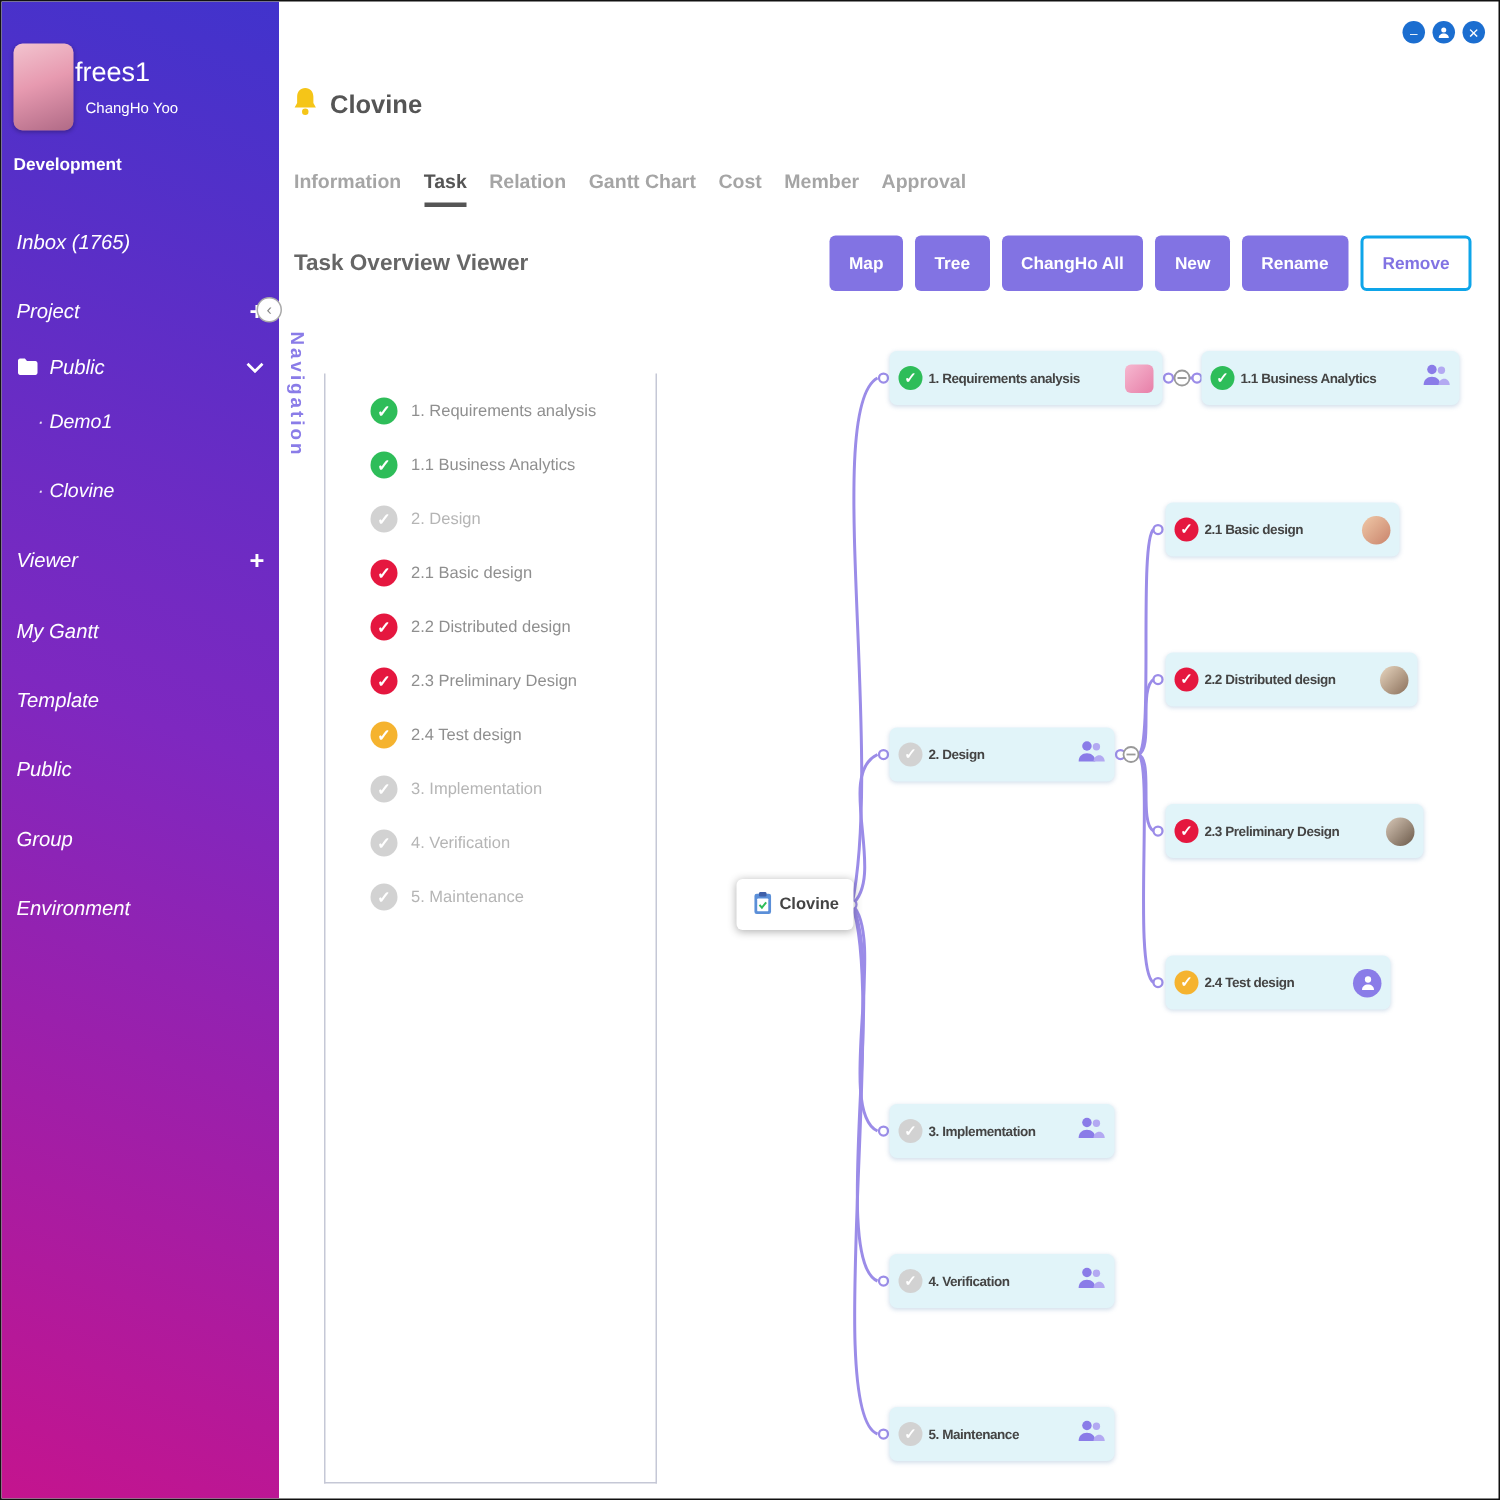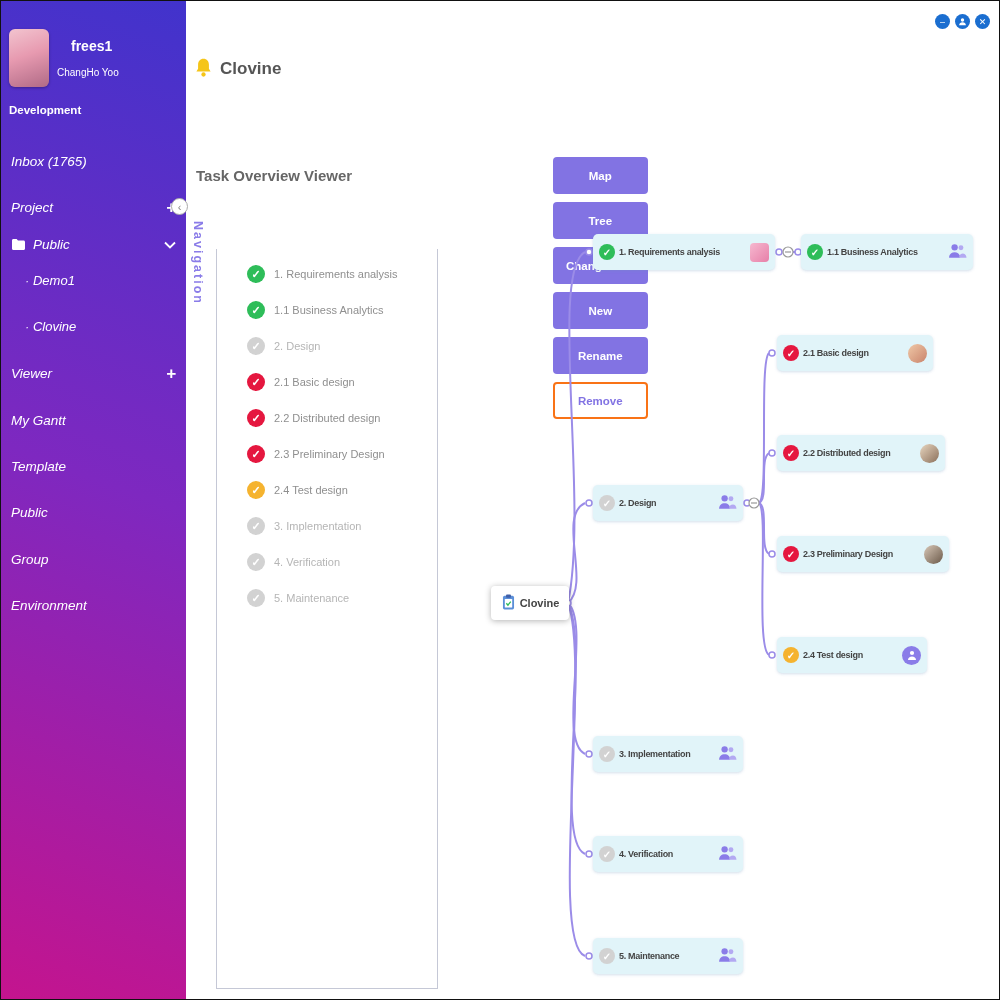--- a/index.html
+++ b/index.html
@@ -4,21 +4,21 @@
 <style>
   * { box-sizing: border-box; margin: 0; padding: 0; }
   body { width: 1000px; height: 1000px; font-family: "Liberation Sans", sans-serif; background:#fff; }
   .app { position: relative; width: 1000px; height: 1000px; background: #fff; border: 1px solid #111; overflow: hidden; }
 
   
   .sidebar { position: absolute; left: 0; top: 0; width: 185px; height: 100%;
     background: linear-gradient(200deg, #4133cc 0%, #7e28c0 48%, #c4148e 100%); }
   .avatar-photo { position: absolute; left: 8px; top: 28px; width: 40px; height: 58px; border-radius: 6px;
     background: linear-gradient(160deg, #f2c4cf 0%, #e79ab0 45%, #b06a86 100%); box-shadow: 0 1px 3px rgba(0,0,0,.3); }
-  .uname { position: absolute; left: 70px; top: 37px; color: #fff; font-size: 14px; font-weight: bold; }
+  .uname { position: absolute; left: 49px; top: 37px; color: #fff; font-size: 18px; font-weight: normal; }
   .ufull { position: absolute; left: 56px; top: 66px; color: #fff; font-size: 10px; }
   .team  { position: absolute; left: 8px; top: 103px; color: #fff; font-size: 11.5px; font-weight: bold; }
   .srow { position: absolute; left: 10px; width: 165px; height: 22px; display: flex; align-items: center;
     color: #fff; font-size: 13.5px; cursor: pointer; font-style: italic; }
   .srow.child { left: 24px; font-size: 13px; }
   .srow.child .clabel::before { content: "· "; opacity: .85; }
   .plus { margin-left: auto; font-size: 17px; font-weight: bold; line-height: 1; }
   .chev-dn { margin-left: auto; }
   .folder-ic { margin-right: 7px; display: inline-flex; }
 
@@ -28,24 +28,24 @@
     display: flex; align-items: center; justify-content: center; font-size: 9px; cursor: pointer; }
 
   
   .title-row { position: absolute; left: 194px; top: 56px; display: flex; align-items: center; gap: 8px; }
   .page-title { font-size: 17px; font-weight: bold; color: #555; }
   .tabs { position: absolute; left: 195px; top: 112px; display: flex; gap: 15px; }
   .tab { font-size: 13px; font-weight: bold; color: #a5a5a5; padding-bottom: 7px; cursor: pointer; }
   .tab.active { color: #555; border-bottom: 3px solid #555; }
 
   .viewer-title { position: absolute; left: 195px; top: 166px; font-size: 15px; font-weight: bold; color: #666; }
-  .btnrow { position: absolute; left: 552px; top: 156px; display: flex; gap: 8px; flex-direction: column; }
+  .btnrow { position: absolute; left: 552px; top: 156px; display: flex; gap: 8px; }
   .pbtn { height: 37px; padding: 0 13px; border: none; border-radius: 4px; background: #8273e3; color: #fff;
     font-size: 11.5px; font-weight: bold; font-family: "Liberation Sans", sans-serif; cursor: pointer; }
-  .pbtn.outline { background: #fff; border: 2px solid #f97316; color: #8273e3; }
+  .pbtn.outline { background: #fff; border: 2px solid #0ea5e9; color: #8273e3; }
 
   
   .nav-collapse { position: absolute; left: 170px; top: 197px; width: 17px; height: 17px; border-radius: 50%;
     border: 1px solid #aaa; background: #fff; color: #888; font-size: 11px; display: flex; align-items: center;
     justify-content: center; cursor: pointer; }
   .nav-vert { position: absolute; left: 190px; top: 220px; writing-mode: vertical-rl; color: #8a7ce8;
     font-size: 12.5px; font-weight: bold; letter-spacing: 2px; }
   .filter { position: absolute; left: 215px; top: 210px; width: 222px; height: 37px; background: #fff;
     border: 2px solid #5a50c8; border-radius: 4px; display: flex; align-items: center; padding: 0 10px; cursor: pointer; }
   .filter-val { font-size: 10.5px; color: #777; }
@@ -159,20 +159,29 @@
   <div class="title-row">
     <span>
       <svg width="17" height="20" viewBox="0 0 20 24">
           <path d="M10 2c-4 0-6.5 3-6.5 7v5L1.5 17.5h17L16.5 14V9c0-4-2.5-7-6.5-7z" fill="#f5c518"></path>
           <circle cx="10" cy="21" r="2.6" fill="#f5c518"></circle>
         </svg>
     </span>
     <span class="page-title">Clovine</span>
   </div>
 
+  <div class="tabs">
+    <span class="tab">Information</span>
+    <span class="tab active">Task</span>
+    <span class="tab">Relation</span>
+    <span class="tab">Gantt Chart</span>
+    <span class="tab">Cost</span>
+    <span class="tab">Member</span>
+    <span class="tab">Approval</span>
+  </div>
 
   <div class="viewer-title">Task Overview Viewer</div>
   <div class="btnrow">
     <button class="pbtn">Map</button>
     <button class="pbtn">Tree</button>
     <button class="pbtn">ChangHo All</button>
     <button class="pbtn">New</button>
     <button class="pbtn">Rename</button>
     <button class="pbtn outline">Remove</button>
   </div>

